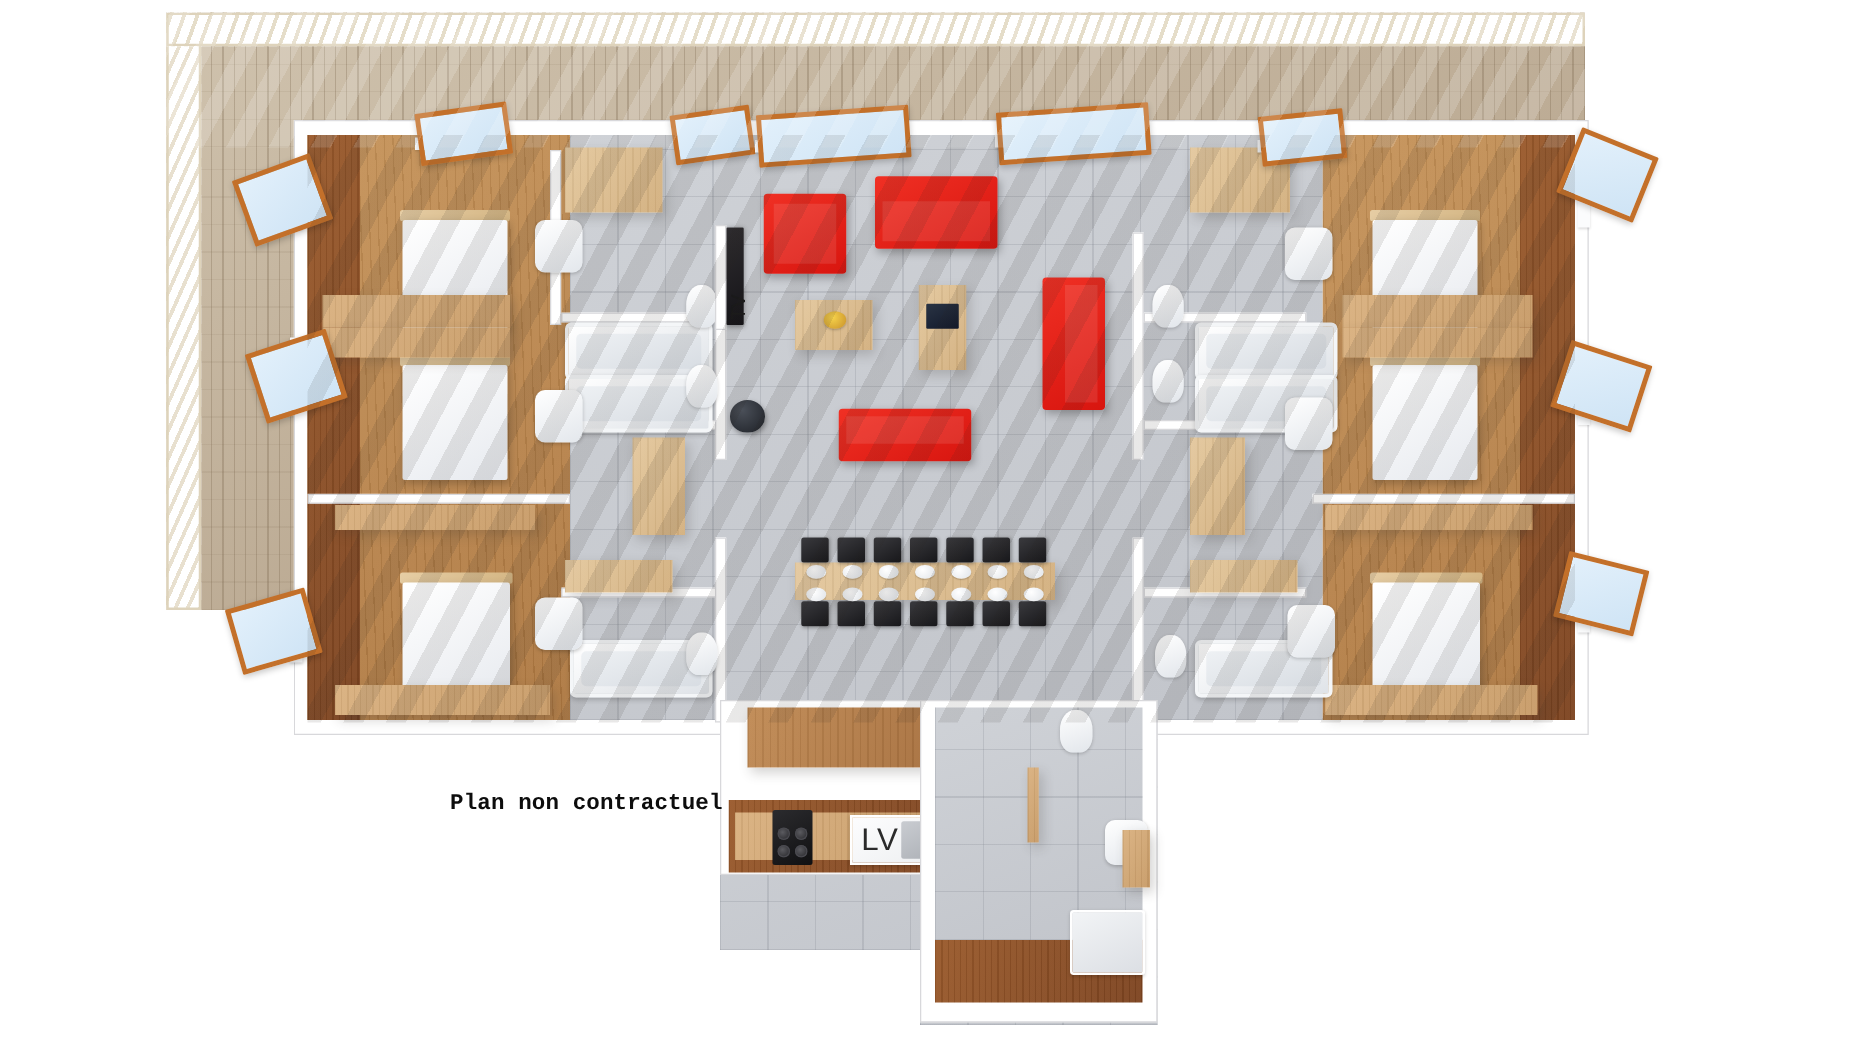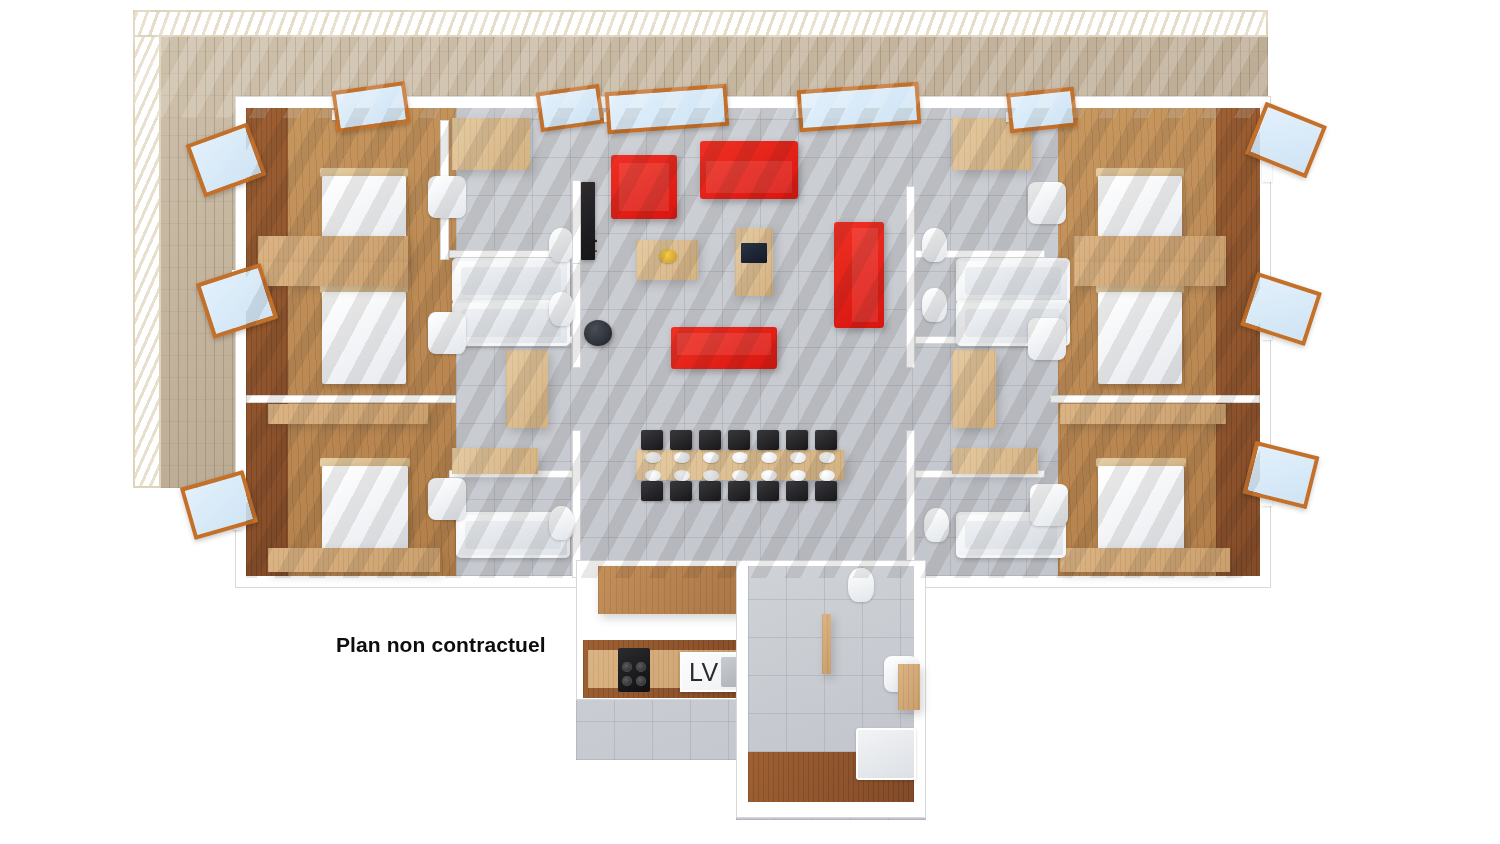--- a/index.html
+++ b/index.html
@@ -97,22 +97,22 @@
   .shower{background:linear-gradient(155deg,#f2f4f6,#dcdfe4);
        border:2px solid #ffffff;border-radius:3px;
        box-shadow:0 1px 3px rgba(0,0,0,.18);}
   .helmet{background:radial-gradient(circle at 36% 32%,#4a4f58,#1d2026);
        border-radius:50% 50% 48% 48%;box-shadow:1px 2px 4px rgba(0,0,0,.35);}
   .fruit{background:radial-gradient(circle at 40% 35%,#f6d24a,#c8902a);
        border-radius:50%;box-shadow:0 1px 2px rgba(0,0,0,.25);}
   .pic{background:linear-gradient(150deg,#2a3444,#11182a);border-radius:1px;}
 
   .caption{position:absolute;font-weight:bold;color:#0d0d0d;
-       font-size:21px;letter-spacing:.1px;white-space:nowrap;
-       font-family:Liberation Sans, sans-serif;}
+       font-size:18px;letter-spacing:.1px;white-space:nowrap;
+       font-family:Liberation Mono, monospace;margin-left:24px;}
   .tv-label{position:absolute;font-size:16px;color:#1a1a1a;
        transform:rotate(-90deg);transform-origin:left bottom;
        font-family:"Liberation Sans",sans-serif;}
 </style>
 </head>
 <body>
 
 <div id="stage">
 
   <div class="abs deck" style="left:133px;top:10px;width:118px;height:478px;"></div>

